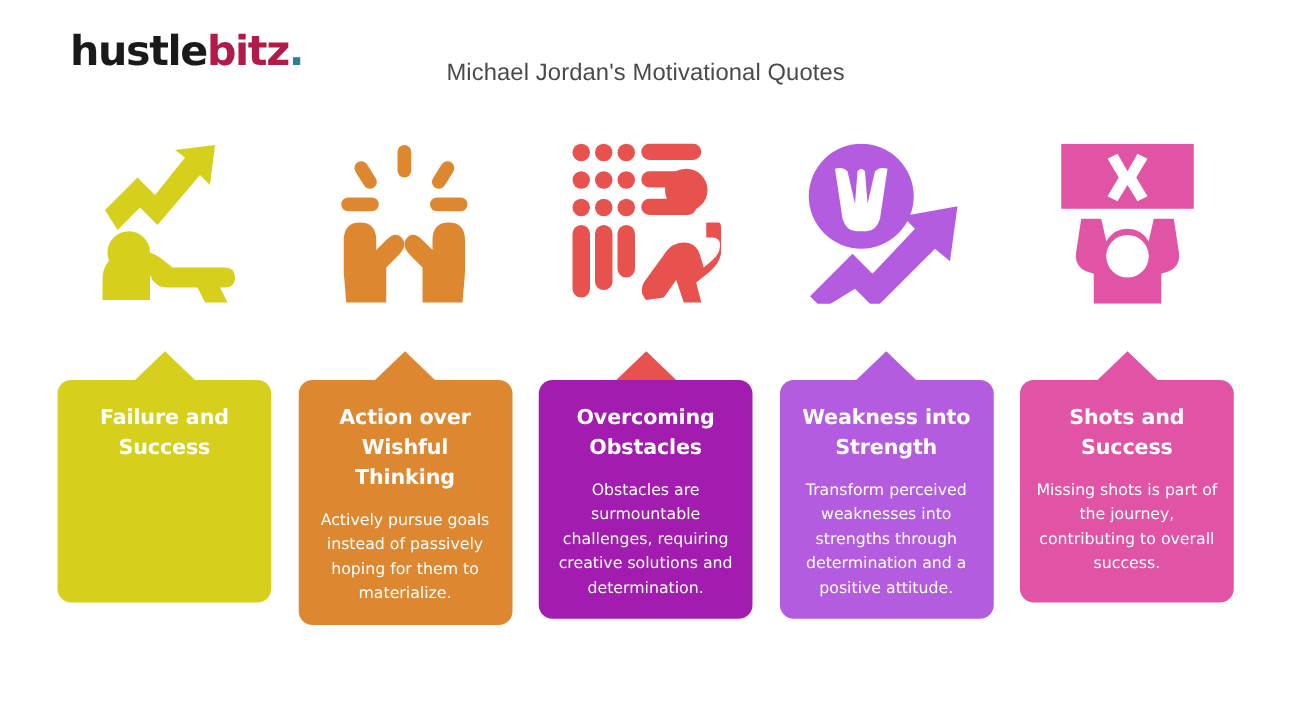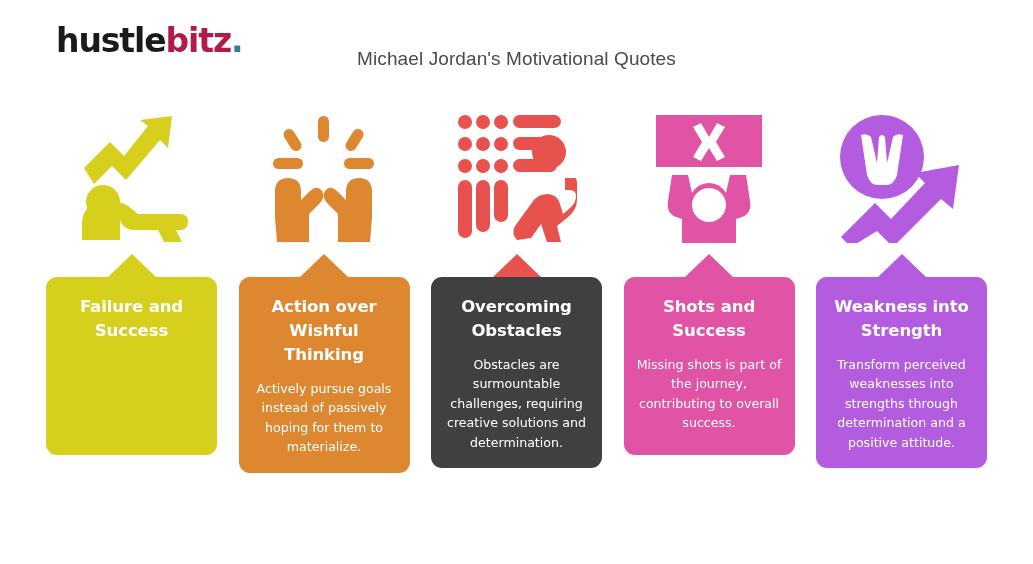--- a/index.html
+++ b/index.html
@@ -60,20 +60,21 @@
     height: 400px;
     display: flex;
     justify-content: space-between;
     align-items: flex-start;
   }
   .column {
     width: 171px;
     display: flex;
     flex-direction: column;
     align-items: center;
+    gap: 27px;
   }
 
   
   .icon-wrap {
     height: 150px;
     width: 171px;
     display: flex;
     align-items: center;
     justify-content: center;
   }
@@ -186,23 +187,40 @@
         <rect x="56" y="45" width="44" height="13" rx="6.5"></rect>
         <rect x="1" y="66" width="14" height="58" rx="7"></rect>
         <rect x="19" y="66" width="14" height="52" rx="7"></rect>
         <rect x="37" y="66" width="14" height="42" rx="7"></rect>
         <circle cx="92" cy="38" r="17"></circle>
         <path d="M60 126 Q54 120 58 112 L74 90 Q80 80 90 80 Q100 80 103 90 L106 100 L113 94 Q119 89 119 82 Q119 76 113 76 L108 76 L108 64 L118 64 Q120 64 120 70 L120 86 Q120 96 110 104 L100 112 L104 128 L90 128 L84 110 L74 124 Z"></path>
       </svg>
     </div>
     <div class="card-block">
       <span class="notch" style="color:#e8524e"></span>
-      <div class="card" style="background:#404040">
+      <div class="card" style="background:#a21caf">
         <div class="card-title">Overcoming Obstacles</div>
         <div class="card-body">Obstacles are surmountable challenges, requiring creative solutions and determination.</div>
+      </div>
+    </div>
+  </div>
+
+  <div class="column">
+    <div class="icon-wrap">
+      <svg width="126" height="128" viewBox="0 0 126 128" aria-hidden="true">
+        <circle cx="43" cy="42" r="42" fill="#b35ce0"></circle>
+        <path d="M22 20 Q28 18 32 22 L38 48 L40 22 Q43 18 46 22 L48 48 L54 22 Q58 18 64 20 L58 60 Q55 70 47 70 L39 70 Q31 70 28 60 Z" fill="#ffffff"></path>
+        <path d="M2 122 L36 88 L52 104 L86 68 L76 58 L120 50 L114 94 L102 84 L54 132 L38 116 L12 132 Z" fill="#b35ce0"></path>
+      </svg>
+    </div>
+    <div class="card-block">
+      <span class="notch" style="color:#b35ce0"></span>
+      <div class="card" style="background:#b35ce0">
+        <div class="card-title">Weakness into Strength</div>
+        <div class="card-body">Transform perceived weaknesses into strengths through determination and a positive attitude.</div>
       </div>
     </div>
   </div>
 
   <div class="column">
     <div class="icon-wrap">
       <svg width="110" height="128" viewBox="0 0 110 128" aria-hidden="true">
         <rect x="2" y="0" width="106" height="52" fill="#e053a5"></rect>
         <path d="M39 12 L47 8 L55 22 L63 8 L71 12 L62 27 L71 42 L63 46 L55 33 L47 46 L39 42 L48 27 Z" fill="#ffffff"></path>
         <path d="M18 60 L34 60 L38 78 Q44 68 55 68 Q66 68 72 78 L76 60 L92 60 L96 86 Q98 98 88 102 L82 104 L82 128 L28 128 L28 104 L22 102 Q12 98 14 86 Z" fill="#e053a5"></path>
@@ -211,30 +229,13 @@
     </div>
     <div class="card-block">
       <span class="notch" style="color:#e053a5"></span>
       <div class="card" style="background:#e053a5">
         <div class="card-title">Shots and Success</div>
         <div class="card-body">Missing shots is part of the journey, contributing to overall success.</div>
       </div>
     </div>
   </div>
 
-  <div class="column">
-    <div class="icon-wrap">
-      <svg width="126" height="128" viewBox="0 0 126 128" aria-hidden="true">
-        <circle cx="43" cy="42" r="42" fill="#b35ce0"></circle>
-        <path d="M22 20 Q28 18 32 22 L38 48 L40 22 Q43 18 46 22 L48 48 L54 22 Q58 18 64 20 L58 60 Q55 70 47 70 L39 70 Q31 70 28 60 Z" fill="#ffffff"></path>
-        <path d="M2 122 L36 88 L52 104 L86 68 L76 58 L120 50 L114 94 L102 84 L54 132 L38 116 L12 132 Z" fill="#b35ce0"></path>
-      </svg>
-    </div>
-    <div class="card-block">
-      <span class="notch" style="color:#b35ce0"></span>
-      <div class="card" style="background:#b35ce0">
-        <div class="card-title">Weakness into Strength</div>
-        <div class="card-body">Transform perceived weaknesses into strengths through determination and a positive attitude.</div>
-      </div>
-    </div>
-  </div>
-
 </div>
 
 </body></html>

